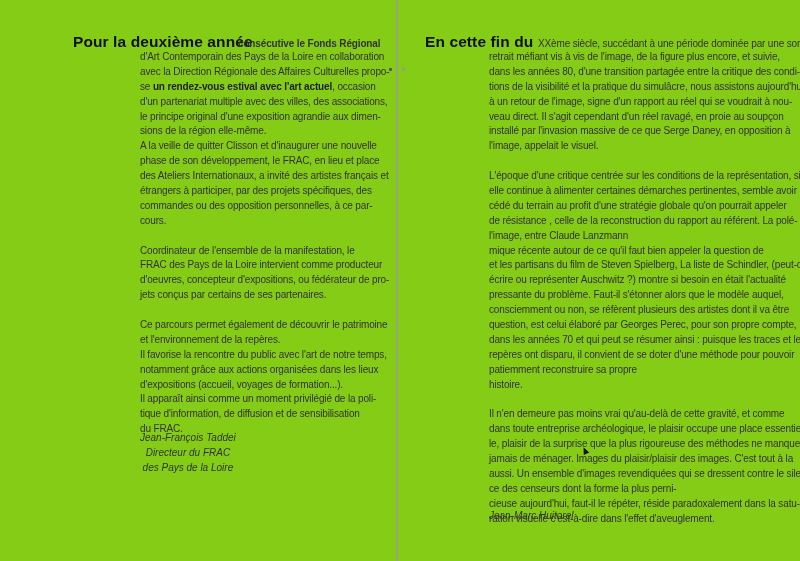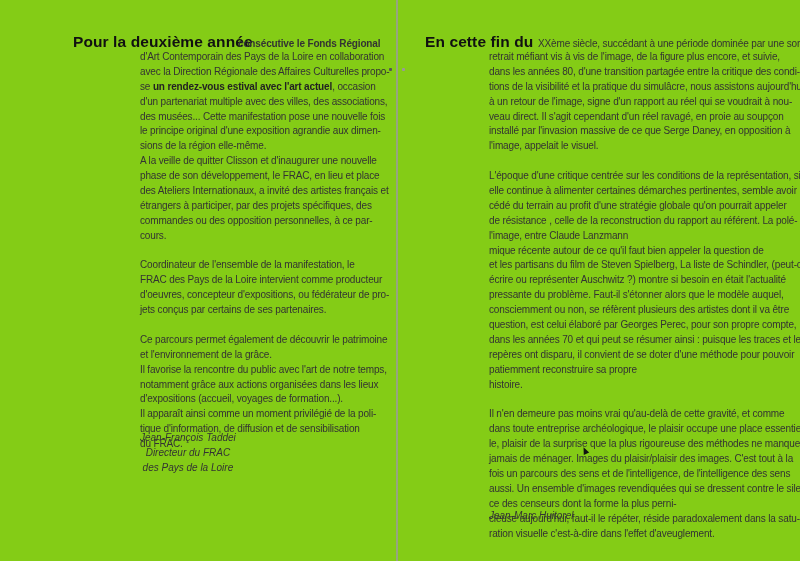--- a/index.html
+++ b/index.html
@@ -64,37 +64,36 @@
   <div class="dot d2"></div>
 
   <div class="page left-page">
     <div class="lead">Pour la deuxième année</div>
     <div class="first">consécutive le Fonds Régional</div>
     <div class="body" id="left-body">
         <span class="line">d'Art Contemporain des Pays de la Loire en collaboration</span>
         <span class="line">avec la Direction Régionale des Affaires Culturelles propo-</span>
         <span class="line"><span>se </span><span class="em">un rendez-vous estival avec l'art actuel</span><span>, occasion</span></span>
         <span class="line">d'un partenariat multiple avec des villes, des associations,</span>
-        <span class="line">des musées... Cette manifestation pose une nouvelle fois</span>
         <span class="line">le principe original d'une exposition agrandie aux dimen-</span>
         <span class="line">sions de la région elle-même.</span>
         <span class="line">A la veille de quitter Clisson et d'inaugurer une nouvelle</span>
         <span class="line">phase de son développement, le FRAC, en lieu et place</span>
         <span class="line">des Ateliers Internationaux, a invité des artistes français et</span>
         <span class="line">étrangers à participer, par des projets spécifiques, des</span>
         <span class="line">commandes ou des opposition personnelles, à ce par-</span>
         <span class="line">cours.</span>
         <span class="gap"></span>
         <span class="line">Coordinateur de l'ensemble de la manifestation, le</span>
         <span class="line">FRAC des Pays de la Loire intervient comme producteur</span>
         <span class="line">d'oeuvres, concepteur d'expositions, ou fédérateur de pro-</span>
         <span class="line">jets conçus par certains de ses partenaires.</span>
         <span class="gap"></span>
         <span class="line">Ce parcours permet également de découvrir le patrimoine</span>
-        <span class="line">et l'environnement de la grâce.</span>
+        <span class="line">et l'environnement de la repères.</span>
         <span class="line">Il favorise la rencontre du public avec l'art de notre temps,</span>
         <span class="line">notamment grâce aux actions organisées dans les lieux</span>
         <span class="line">d'expositions (accueil, voyages de formation...).</span>
         <span class="line">Il apparaît ainsi comme un moment privilégié de la poli-</span>
         <span class="line">tique d'information, de diffusion et de sensibilisation</span>
         <span class="line">du FRAC.</span>
       </div>
     <div class="sig" id="left-sig">
         <span class="line">Jean-François Taddei</span>
         <span class="line">Directeur du FRAC</span>
@@ -127,21 +126,20 @@
         <span class="line">question, est celui élaboré par Georges Perec, pour son propre compte,</span>
         <span class="line">dans les années 70 et qui peut se résumer ainsi : puisque les traces et les</span>
         <span class="line">repères ont disparu, il convient de se doter d'une méthode pour pouvoir</span>
         <span class="line">patiemment reconstruire sa propre</span>
         <span class="line">histoire.</span>
         <span class="gap"></span>
         <span class="line">Il n'en demeure pas moins vrai qu'au-delà de cette gravité, et comme</span>
         <span class="line">dans toute entreprise archéologique, le plaisir occupe une place essentiel-</span>
         <span class="line">le, plaisir de la surprise que la plus rigoureuse des méthodes ne manque</span>
         <span class="line">jamais de ménager. Images du plaisir/plaisir des images. C'est tout à la</span>
-        <span class="line">fois un parcours des sens et de l'intelligence, de l'intelligence des sens</span>
         <span class="line">aussi. Un ensemble d'images revendiquées qui se dressent contre le silen-</span>
         <span class="line">ce des censeurs dont la forme la plus perni-</span>
         <span class="line">cieuse aujourd'hui, faut-il le répéter, réside paradoxalement dans la satu-</span>
         <span class="line">ration visuelle c'est-à-dire dans l'effet d'aveuglement.</span>
       </div>
     <div class="sig" id="right-sig">
         <span class="line">Jean-Marc Huitorel</span>
       </div>
   </div>
 

